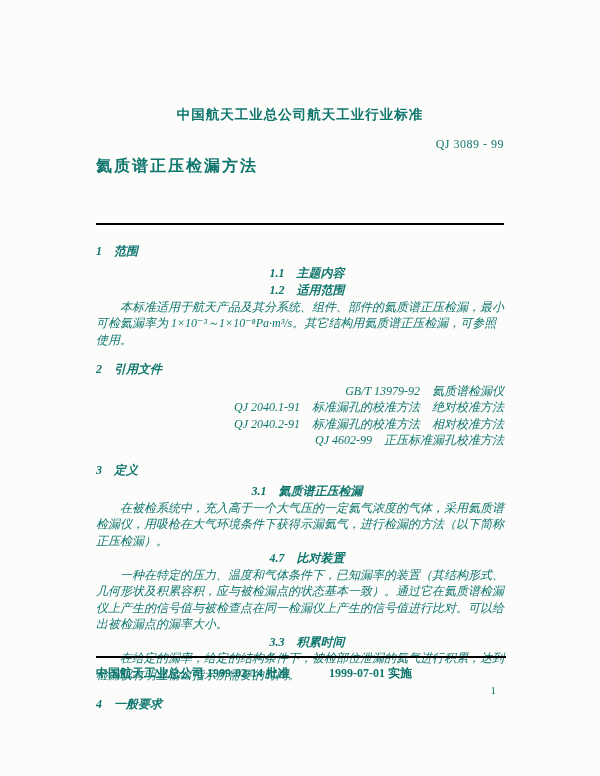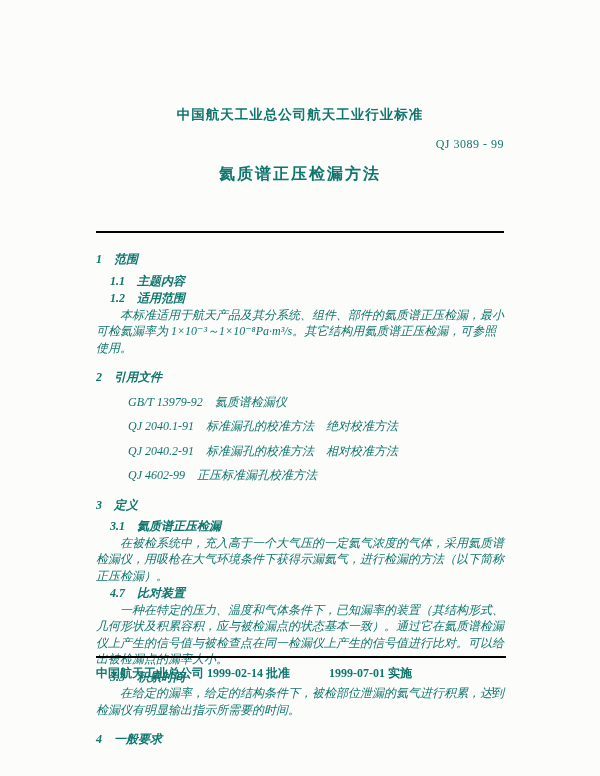--- a/index.html
+++ b/index.html
@@ -25,52 +25,54 @@
     font-size: 13.5px;
     letter-spacing: 1px;
   }
   .doc-number {
     text-align: right;
     font-size: 12px;
     margin-top: 13px;
     letter-spacing: 0.5px;
   }
   .doc-title {
-    text-align: center;
+    text-align: left;
     font-weight: bold;
     font-size: 16px;
-    margin: 12px 0 0 0;
+    margin: 4px 0 0 0;
     letter-spacing: 2px;
   }
   .header-divider {
     border: none;
     border-top: 2px solid #000;
     margin: 46px 0 0 0;
   }
   .content {
     margin-top: 18px;
     font-size: 12px;
     line-height: 16.5px;
     font-style: italic;
   }
   .sec-heading {
     font-weight: bold;
     margin: 13px 0 5px 0;
   }
   .sub-heading {
     font-weight: bold;
     margin: 1px 0 0 14px;
+    text-align: center;
   }
   .para {
     text-indent: 2em;
     margin: 0;
   }
   .ref {
     padding-left: 2em;
-    margin: 8px;
+    margin: 0;
+    text-align: right;
   }
   .footer-rule {
     position: absolute;
     left: 96px;
     right: 94px;
     top: 656px;
     border: none;
     border-top: 2px solid #000;
     margin: 0;
   }

